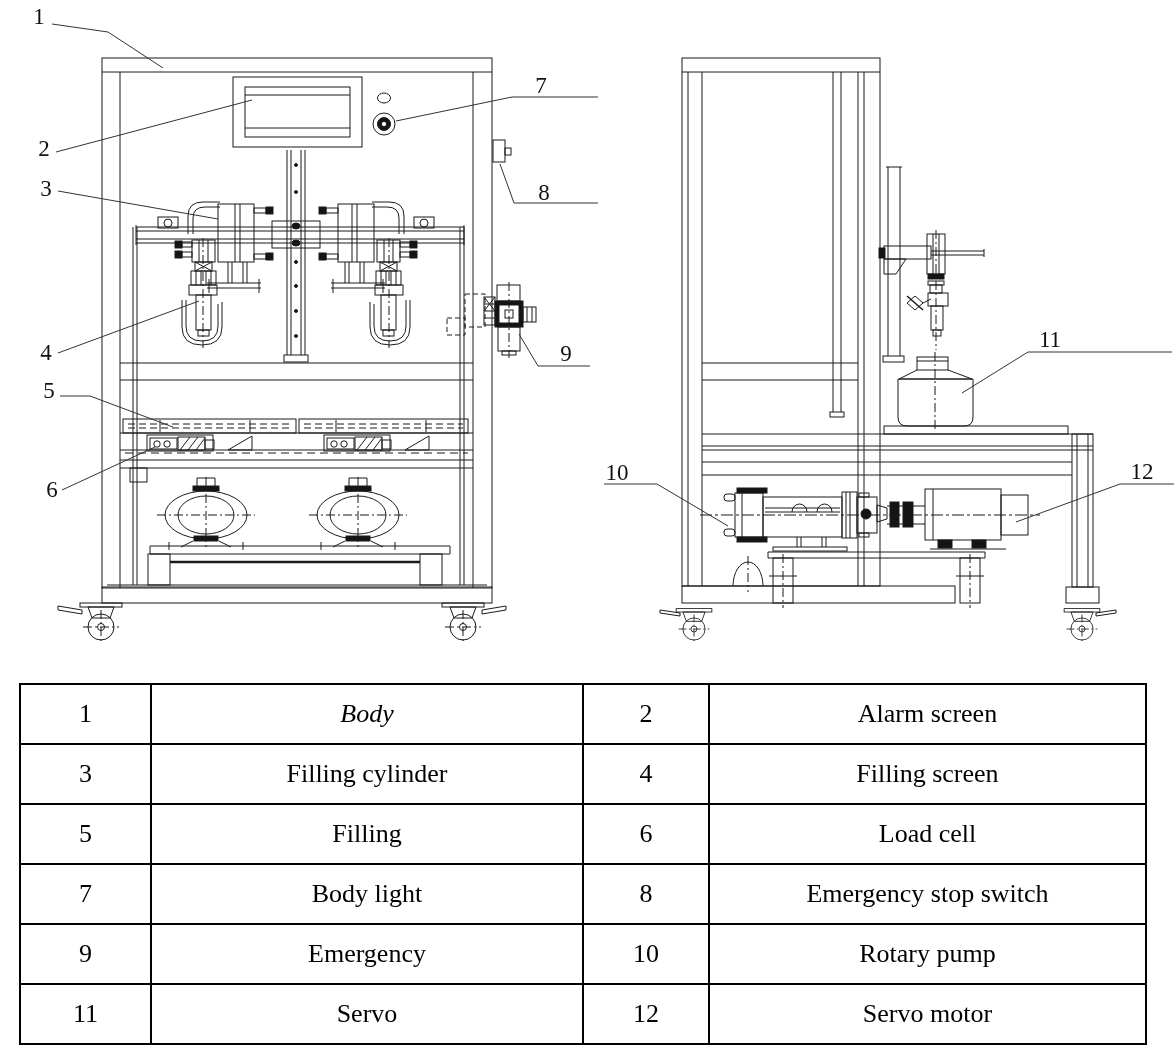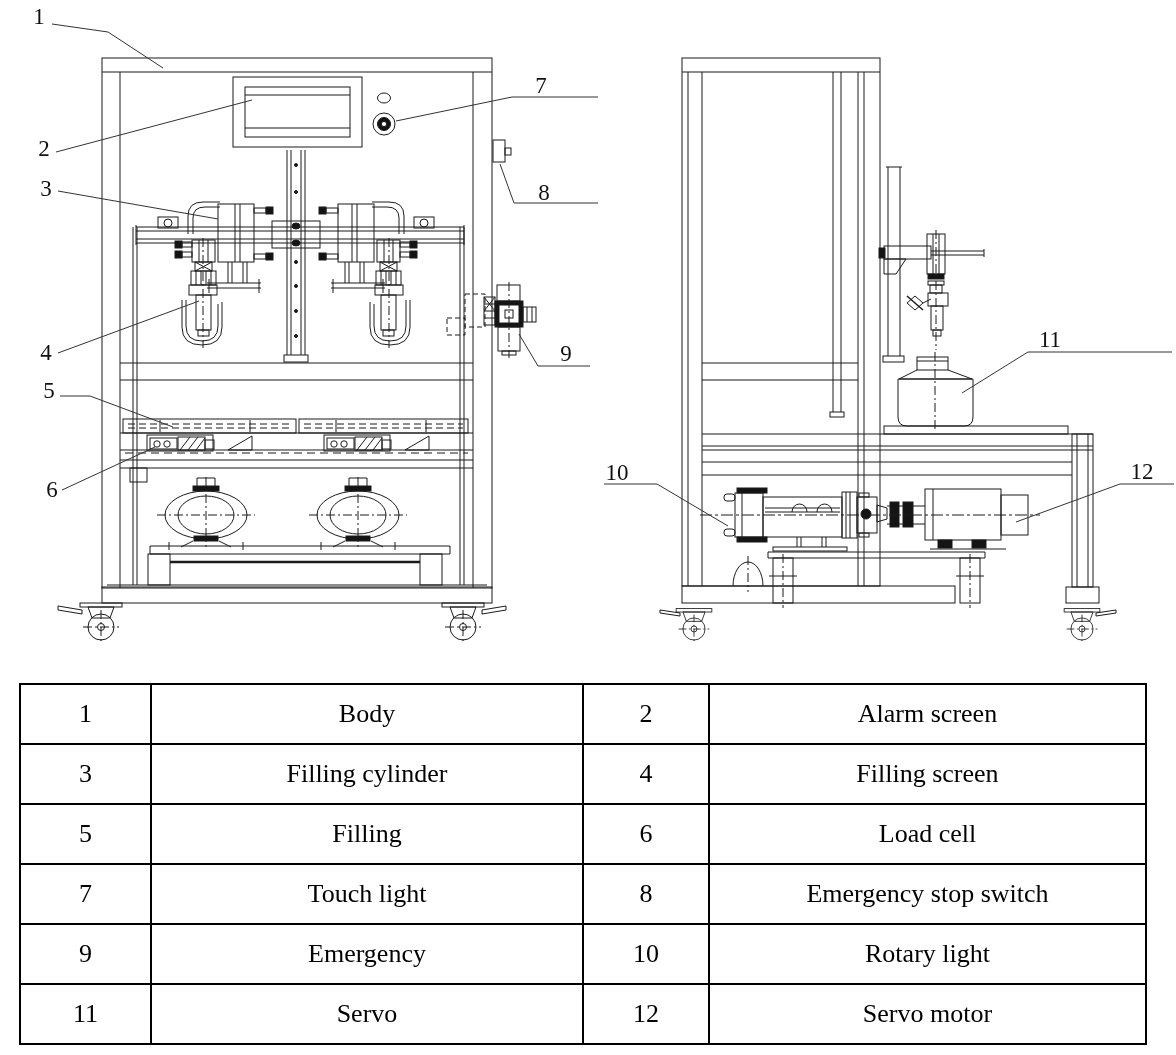--- a/index.html
+++ b/index.html
@@ -5,21 +5,21 @@
   html,body{margin:0;padding:0;background:#fff;}
   #page{position:relative;width:1176px;height:1055px;background:#fff;overflow:hidden;
         font-family:"Liberation Serif", serif;}
   #drawing{position:absolute;left:0;top:0;}
   svg text{font-family:"Liberation Serif", serif;font-size:23px;fill:#111;}
   #parts-table{position:absolute;left:19px;top:683px;width:1126px;height:362px;
                border-collapse:collapse;table-layout:fixed;}
   #parts-table td{border:2px solid #000;text-align:center;vertical-align:middle;
                   font-size:26px;color:#000;padding:0;height:58px;
                   font-family:"Liberation Serif", serif;}
-  .c-num1{width:129px;} .c-name1{width:430px;} .c-num2{width:124px;} .c-name2{width:435px;}
+  .c-num1{width:129px;} .c-name1{width:430px;font-style:italic;} .c-num2{width:124px;} .c-name2{width:435px;}
 </style>
 </head>
 <body>
 
 <div id="page">
 
 <svg id="drawing" width="1176" height="660" viewBox="0 0 1176 660">
   <defs>
     <g id="caster" stroke="#1b1b1b" fill="none" stroke-width="1">
       <rect x="-21" y="-24" width="42" height="4"></rect>
@@ -430,29 +430,29 @@
       <td>Filling screen</td>
     </tr>
     <tr>
       <td>5</td>
       <td>Filling</td>
       <td>6</td>
       <td>Load cell</td>
     </tr>
     <tr>
       <td>7</td>
-      <td>Touch light</td>
+      <td>Body light</td>
       <td>8</td>
       <td>Emergency stop switch</td>
     </tr>
     <tr>
       <td>9</td>
       <td>Emergency</td>
       <td>10</td>
-      <td>Rotary light</td>
+      <td>Rotary pump</td>
     </tr>
     <tr>
       <td>11</td>
       <td>Servo</td>
       <td>12</td>
       <td>Servo motor</td>
     </tr>
   </tbody>
 </table>
 

